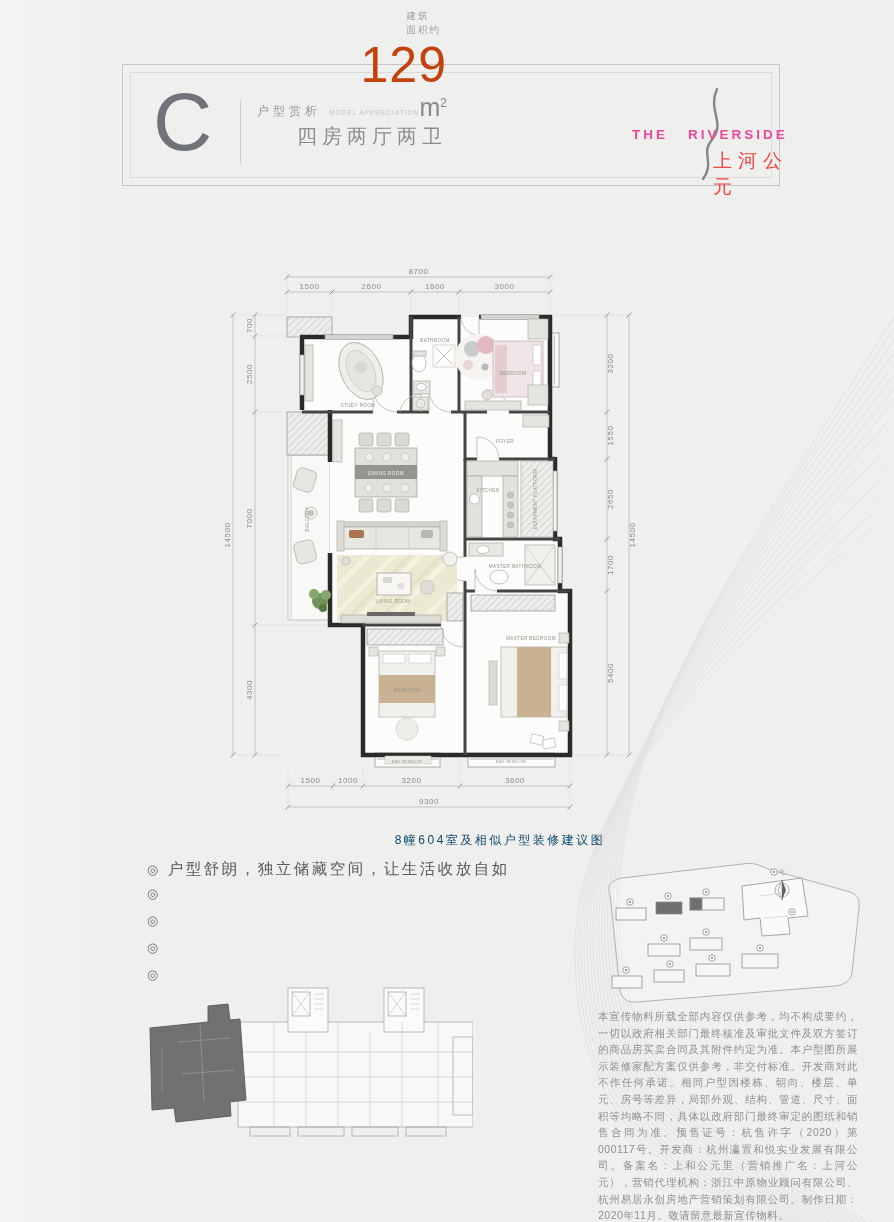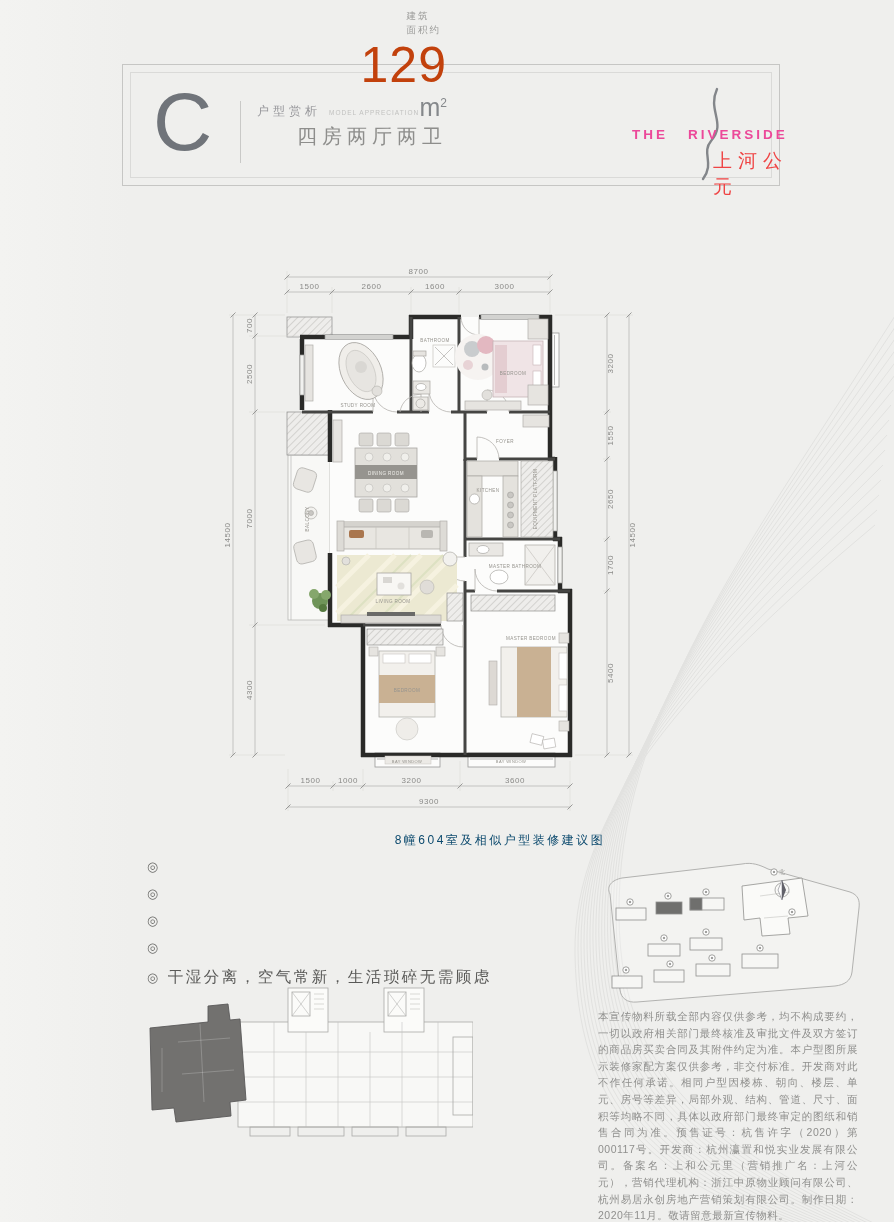--- a/index.html
+++ b/index.html
@@ -350,33 +350,33 @@
     <text class="dim" x="388" y="418" transform="rotate(-90 388 418)">5400</text>
     <text class="dim" x="410" y="280" transform="rotate(-90 410 280)">14500</text>
   </g>
 </svg>
 
 <div class="abs fp-caption">8幢604室及相似户型装修建议图</div>
 
 <div class="abs features">
   <div class="feat-row">
       <span class="feat-bullet">◎</span>
+      <span>户型舒朗，独立储藏空间，让生活收放自如</span>
     </div>
   <div class="feat-row">
       <span class="feat-bullet">◎</span>
     </div>
   <div class="feat-row">
       <span class="feat-bullet">◎</span>
     </div>
   <div class="feat-row">
       <span class="feat-bullet">◎</span>
     </div>
   <div class="feat-row">
       <span class="feat-bullet">◎</span>
-      <span>干湿分离，空气常新，生活琐碎无需顾虑</span>
     </div>
 </div>
 
 <svg class="abs" style="left:592px;top:856px;" width="295" height="155" viewBox="0 0 295 155">
   <path d="M18,38 C14,30 20,24 30,22 L150,8 C160,6 168,9 176,13 L258,36 C266,39 268,44 267,52 L260,116 C259,125 252,129 243,130 L45,146 C35,147 29,142 28,134 Z" fill="rgba(255,255,255,0.25)" stroke="#b2b2b0" stroke-width="1"></path>
   <g stroke="#90908e" stroke-width="0.8" fill="#f6f6f4">
     <rect x="24" y="52" width="30" height="12"></rect>
     <rect x="64" y="46" width="26" height="12" fill="#6f6f6d"></rect>
     <rect x="98" y="42" width="34" height="12"></rect>
     <rect x="98" y="42" width="12" height="12" fill="#6f6f6d"></rect>

